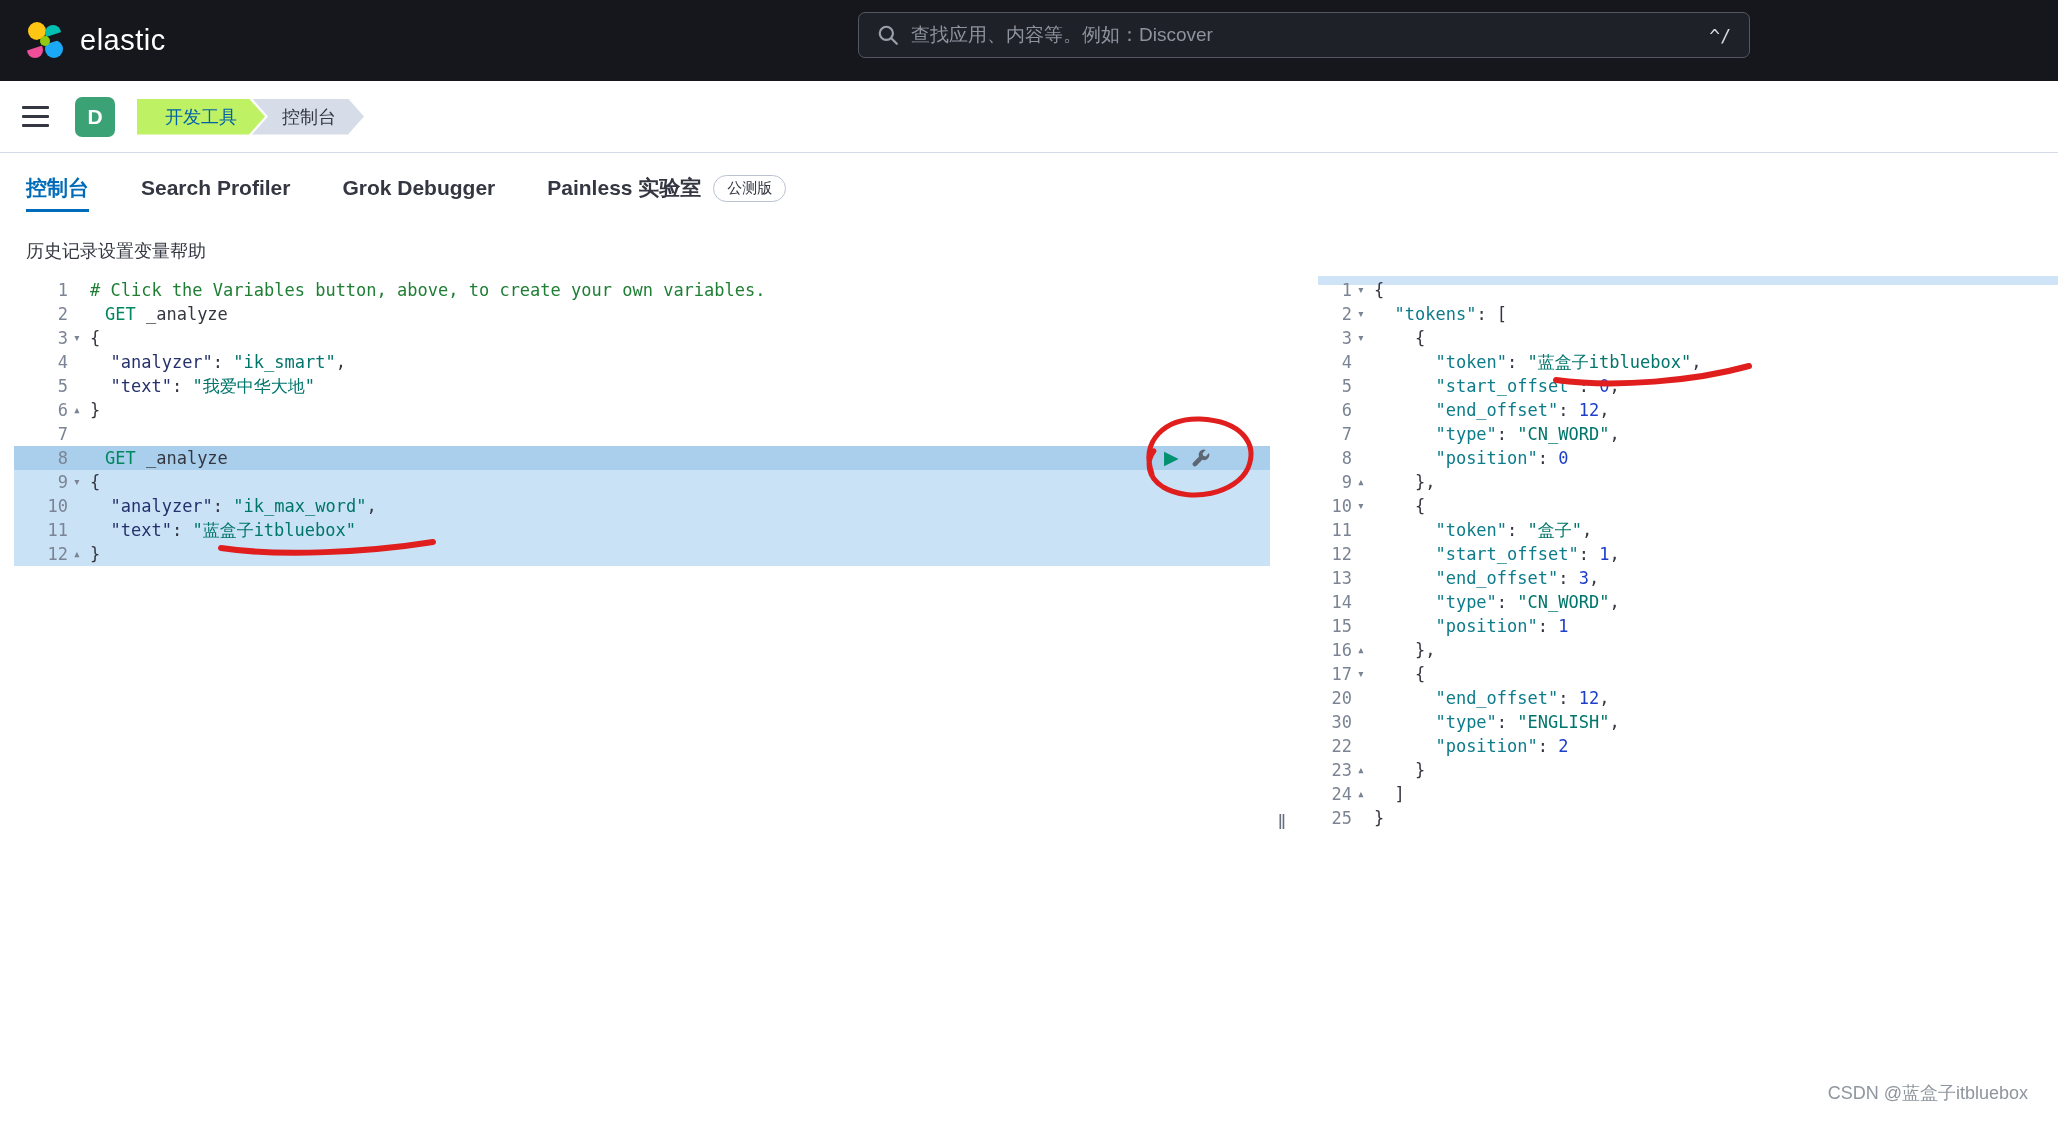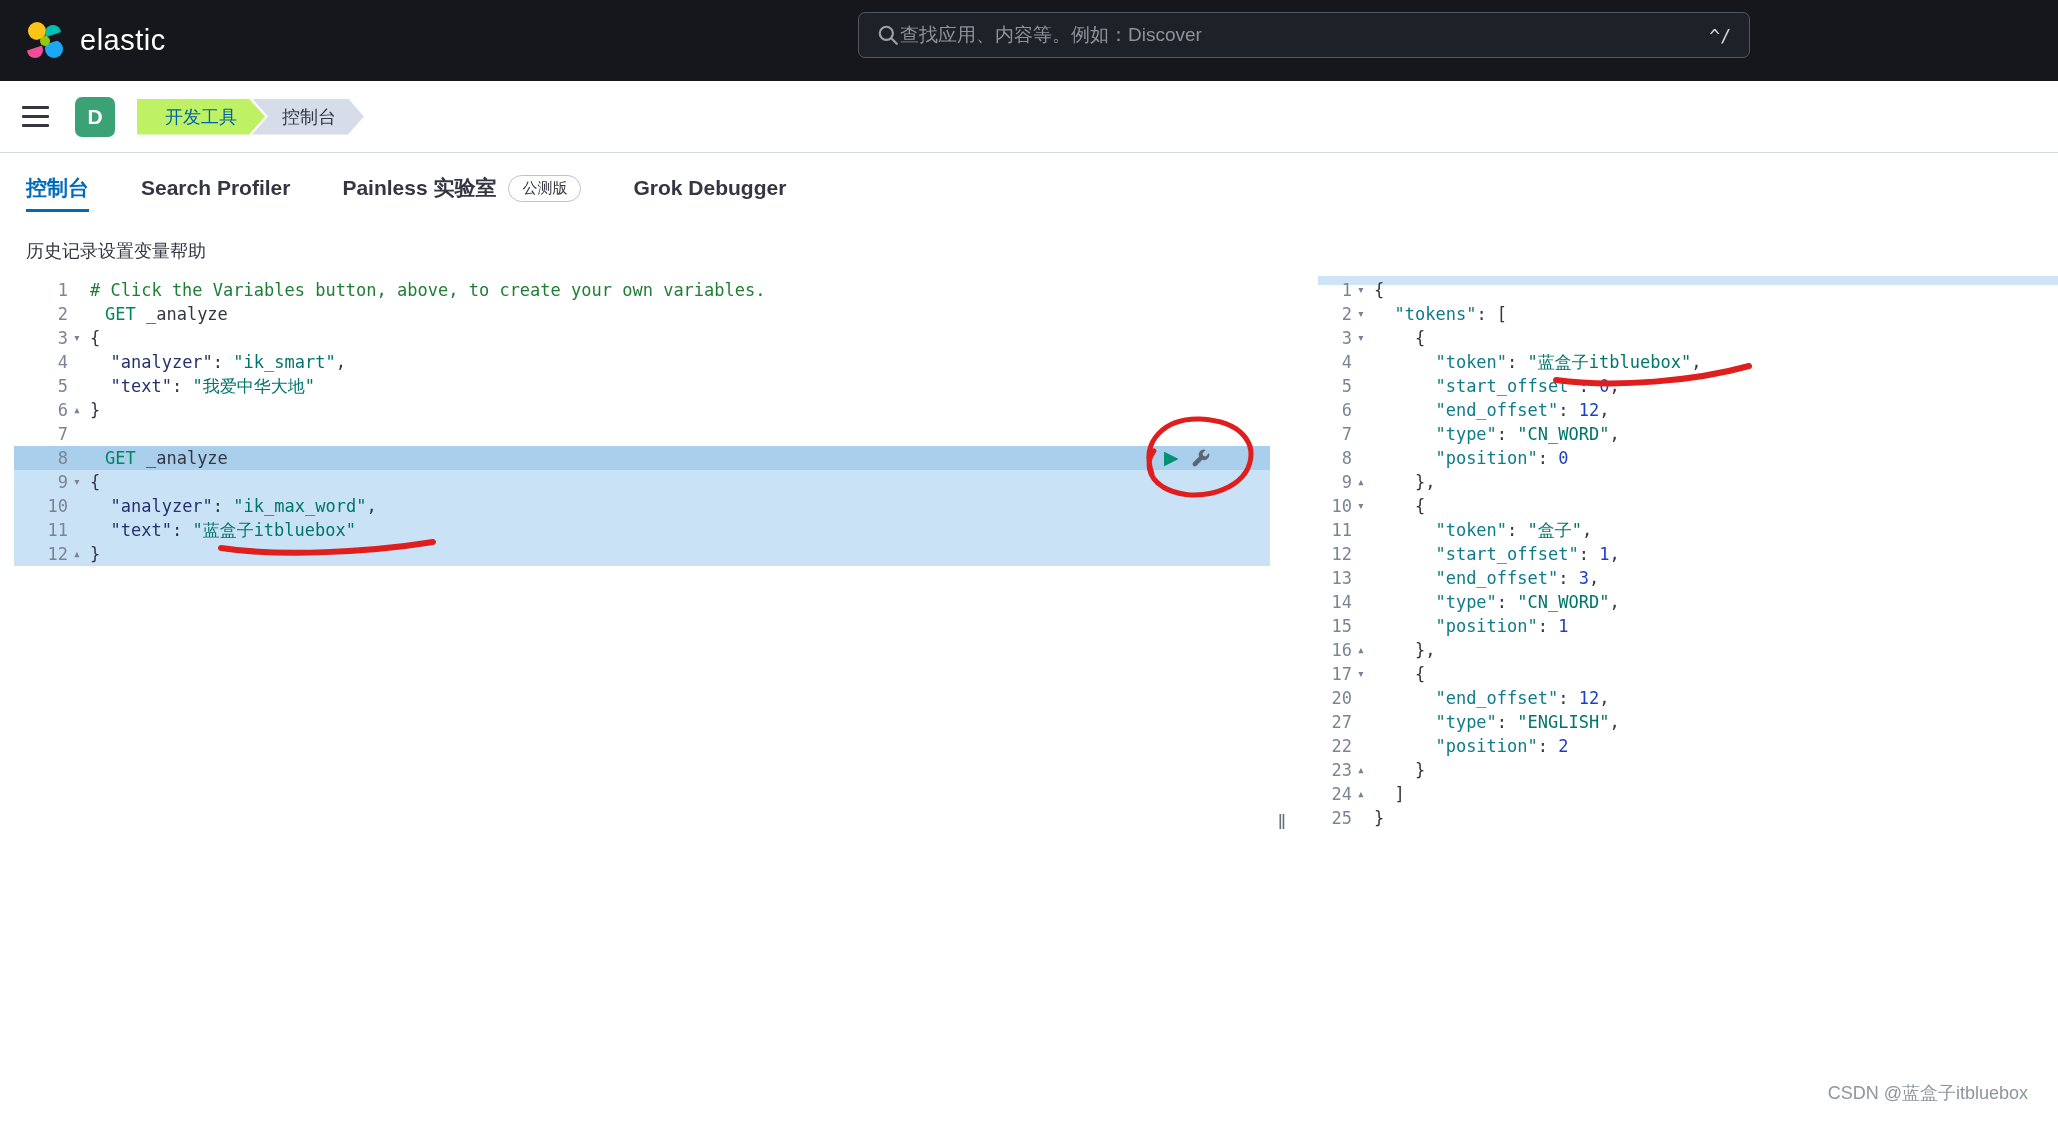--- a/index.html
+++ b/index.html
@@ -5,21 +5,21 @@
   * { margin:0; padding:0; box-sizing:border-box; }
   html,body { width:2058px; height:1125px; }
   body { font-family:"Liberation Sans",sans-serif; background:#fff; overflow:hidden; }
   .page { position:relative; width:2058px; height:1125px; background:#fff; }
 
   
   .topbar { height:81px; background:#16171c; display:flex; align-items:center; padding:0 24px; position:relative; }
   .brand { color:#fff; font-size:29px; font-weight:500; margin-left:14px; letter-spacing:.5px; }
   .searchbar { position:absolute; left:858px; top:12px; width:892px; height:46px; background:#1f2128;
                border:1px solid #53565e; border-radius:7px; display:flex; align-items:center; padding:0 18px; cursor:text; }
-  .search-placeholder { color:#8d939d; font-size:19px; flex:1; margin-left:1px; white-space:nowrap; overflow:hidden; }
+  .search-placeholder { color:#8d939d; font-size:19px; flex:1; margin-left:12px; white-space:nowrap; overflow:hidden; }
   .shortcut { color:#d5d8dd; font-size:18px; font-family:"DejaVu Sans Mono",monospace; }
 
   
   .navbar { height:72px; background:#fff; border-bottom:1px solid #d3dae6; display:flex; align-items:center; padding:0 22px; }
   .hamburger { width:27px; display:flex; flex-direction:column; gap:6px; margin-right:26px; cursor:pointer; }
   .hamburger span { height:3px; background:#343741; border-radius:1px; }
   .space-badge { width:40px; height:40px; border-radius:7px; background:#3ba275; color:#fff; font-size:21px; font-weight:700;
                  display:flex; align-items:center; justify-content:center; margin-right:22px; cursor:pointer; }
   .breadcrumbs { display:flex; align-items:center; }
   .crumb { height:36px; display:flex; align-items:center; font-size:18px; cursor:pointer; white-space:nowrap; }
@@ -115,25 +115,25 @@
   </div>
 
   <div class="tabbar">
     <div class="tab active">
       <span>控制台</span>
     </div>
     <div class="tab">
       <span>Search Profiler</span>
     </div>
     <div class="tab">
+      <span>Grok Debugger</span>
+    </div>
+    <div class="tab">
       <span>Painless 实验室</span>
       <span class="tab-badge">公测版</span>
-    </div>
-    <div class="tab">
-      <span>Grok Debugger</span>
     </div>
   </div>
 
   <div class="console-menu">
     <span class="menu-item">历史记录</span>
     <span class="menu-item">设置</span>
     <span class="menu-item">变量</span>
     <span class="menu-item">帮助</span>
   </div>
 
@@ -293,21 +293,21 @@
             <span class="lnum">17</span>
             <span class="fold">▾</span>
             <span class="code-line"><span>    {</span></span>
           </div>
           <div class="code-row">
             <span class="lnum">20</span>
             <span class="fold"></span>
             <span class="code-line"><span>      </span><span class="tok-rkey">"end_offset"</span><span>: </span><span class="tok-number">12</span><span>,</span></span>
           </div>
           <div class="code-row">
-            <span class="lnum">27</span>
+            <span class="lnum">30</span>
             <span class="fold"></span>
             <span class="code-line"><span>      </span><span class="tok-rkey">"type"</span><span>: </span><span class="tok-string">"ENGLISH"</span><span>,</span></span>
           </div>
           <div class="code-row">
             <span class="lnum">22</span>
             <span class="fold"></span>
             <span class="code-line"><span>      </span><span class="tok-rkey">"position"</span><span>: </span><span class="tok-number">2</span></span>
           </div>
           <div class="code-row">
             <span class="lnum">23</span>

